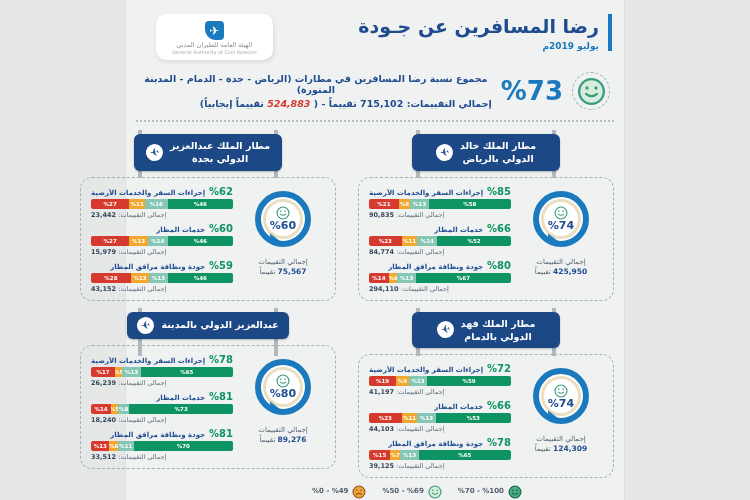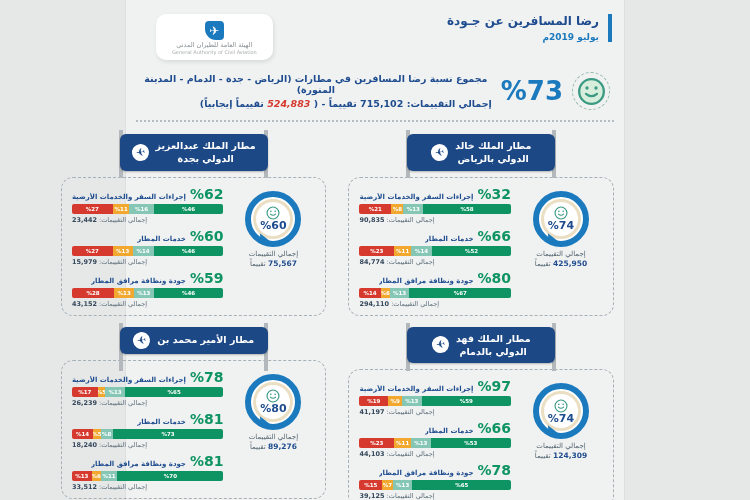--- a/index.html
+++ b/index.html
@@ -12,21 +12,21 @@
   }
   .poster {
     width:498px; height:500px; margin:0 auto;
     background:#f0f1f1; padding:0 8px;
     display:flex; flex-direction:column;
     box-shadow:0 0 0 1px rgba(0,0,0,0.04);
   }
   
   .hdr { display:flex; justify-content:space-between; align-items:flex-start; padding:14px 4px 2px; }
   .hdr-title { border-right:4px solid var(--blue); padding-right:9px; text-align:right; }
-  .t-line { color:var(--title); font-weight:bold; font-size:12px; line-height:1.3; }
+  .t-line { color:var(--title); font-weight:bold; font-size:19px; line-height:1.3; }
   .t-date { color:var(--blue); font-size:9px; font-weight:bold; margin-top:2px; }
   .logo-card { background:#fff; border-radius:10px; padding:7px 16px 5px; box-shadow:1px 2px 4px rgba(0,0,0,.1); text-align:center; direction:ltr; margin-left:18px; }
   .logo-row { display:flex; align-items:center; justify-content:center; gap:5px; }
   .logo-emblem { width:19px; height:19px; background:var(--blue); color:#fff; border-radius:4px 4px 4px 11px; display:flex; align-items:center; justify-content:center; font-size:12px; }
   .logo-text { color:var(--blue); font-weight:bold; font-size:21px; letter-spacing:1px; }
   .logo-ar { font-size:6.5px; color:#8a8f93; margin-top:1px; }
   .logo-en { font-size:5px; color:#a7abae; }
   
   .summary { display:flex; align-items:center; gap:9px; padding:7px 4px 10px; border-bottom:2px dotted #b3bdc2; margin:3px 2px 0; }
   .sum-smiley-wrap { width:38px; height:38px; border:1.6px dashed #95bbab; border-radius:50%; display:flex; align-items:center; justify-content:center; flex:none; }
@@ -45,26 +45,26 @@
   .sign { position:relative; z-index:1; margin-top:5px; background:var(--navy); color:#fff; border-radius:6px; padding:5px 10px; display:flex; align-items:center; justify-content:center; gap:7px; min-width:148px; box-shadow:0 1px 2px rgba(0,0,0,.25); }
   .sign-titles { text-align:center; font-size:9.5px; font-weight:bold; line-height:1.4; }
   .plane { width:17px; height:17px; border-radius:50%; background:#fff; color:var(--navy); display:flex; align-items:center; justify-content:center; font-size:11px; flex:none; transform:scaleX(-1) rotate(10deg); }
   .box { margin-top:6px; width:100%; border:1.5px dashed #a6b1b7; border-radius:12px; padding:8px 8px 3px; display:flex; gap:4px; min-height:112px; }
   .gauge-col { flex:none; width:88px; display:flex; flex-direction:column; align-items:center; padding-top:5px; }
   .g-ring { width:56px; height:56px; border-radius:50%; border:6px solid var(--blue); background:#fff; display:flex; align-items:center; justify-content:center; position:relative; }
   .g-inner { width:40px; height:40px; border-radius:50%; border:3px solid var(--cream); display:flex; flex-direction:column; align-items:center; justify-content:center; }
   .g-smiley { width:14px; height:14px; display:block; }
   .g-pct { font-size:11px; font-weight:bold; color:var(--title); }
   .g-tail { position:absolute; bottom:-9px; left:3px; width:0; height:0; border:7px solid transparent; border-top-color:var(--blue); transform:rotate(38deg); }
-  .g-cap { margin-top:2px; text-align:center; font-size:7px; color:#55listed6671; color:#556671; line-height:1.45; }
+  .g-cap { margin-top:10px; text-align:center; font-size:7px; color:#55listed6671; color:#556671; line-height:1.45; }
   .g-cap b { color:var(--title); font-size:7.5px; }
   .stats { flex:1; min-width:0; padding:0 2px; display:flex; flex-direction:column; justify-content:space-between; }
   .stat { margin-bottom:4px; }
   .s-head { display:flex; gap:4px; align-items:baseline; font-weight:bold; justify-content:flex-start; }
-  .s-pct { color:var(--green); font-size:14px; flex:none; }
+  .s-pct { color:var(--green); font-size:10px; flex:none; }
   .s-label { color:var(--title); font-size:7px; white-space:nowrap; overflow:hidden; }
   .s-bar { direction:ltr; display:flex; height:10px; border-radius:2px; overflow:hidden; margin-top:2px; }
   .s-seg { display:flex; align-items:center; justify-content:center; color:#fff; font-size:5.5px; font-weight:bold; min-width:0; overflow:hidden; }
   .s-total { text-align:left; font-size:6.5px; color:#5d6e7a; margin-top:2px; }
   .s-total b { color:#36495c; }
   
   .legend { display:flex; justify-content:center; align-items:center; gap:16px; padding:6px 0 4px; transform:translateX(42px); }
   .leg-item { display:flex; align-items:center; gap:4px; }
   .leg-face { width:14px; height:14px; display:block; }
   .leg-label { font-size:7px; color:#51626f; direction:ltr; font-weight:bold; }
@@ -136,21 +136,21 @@
               <span class="g-tail"></span>
             </div>
             <div class="g-cap">
               <div>إجمالي التقييمات</div>
               <div><b>425,950</b> <span>تقييماً</span></div>
             </div>
           </div>
           <div class="stats">
             <div class="stat">
               <div class="s-head">
-                <span class="s-pct">%32</span>
+                <span class="s-pct">%85</span>
                 <span class="s-label">إجراءات السفر والخدمات الأرضية</span>
               </div>
               <div class="s-bar">
                 <div class="s-seg" style="width: 21%; background: rgb(214, 58, 47);">%21</div>
                 <div class="s-seg" style="width: 8%; background: rgb(242, 167, 46);">%8</div>
                 <div class="s-seg" style="width: 13%; background: rgb(133, 199, 180);">%13</div>
                 <div class="s-seg" style="width: 58%; background: rgb(14, 148, 99);">%58</div>
               </div>
               <div class="s-total"><span>إجمالي التقييمات:</span> <b>90,835</b></div>
             </div>
@@ -280,21 +280,21 @@
               <span class="g-tail"></span>
             </div>
             <div class="g-cap">
               <div>إجمالي التقييمات</div>
               <div><b>124,309</b> <span>تقييماً</span></div>
             </div>
           </div>
           <div class="stats">
             <div class="stat">
               <div class="s-head">
-                <span class="s-pct">%97</span>
+                <span class="s-pct">%72</span>
                 <span class="s-label">إجراءات السفر والخدمات الأرضية</span>
               </div>
               <div class="s-bar">
                 <div class="s-seg" style="width: 19%; background: rgb(214, 58, 47);">%19</div>
                 <div class="s-seg" style="width: 9%; background: rgb(242, 167, 46);">%9</div>
                 <div class="s-seg" style="width: 13%; background: rgb(133, 199, 180);">%13</div>
                 <div class="s-seg" style="width: 59%; background: rgb(14, 148, 99);">%59</div>
               </div>
               <div class="s-total"><span>إجمالي التقييمات:</span> <b>41,197</b></div>
             </div>
@@ -325,21 +325,21 @@
               <div class="s-total"><span>إجمالي التقييمات:</span> <b>39,125</b></div>
             </div>
           </div>
         </div>
       </div>
       <div class="card">
         <span class="post l"></span>
         <span class="post r"></span>
         <div class="sign">
           <div class="sign-titles">
-            <div>مطار الأمير محمد بن</div>
+            <div>عبدالعزيز الدولي بالمدينة</div>
           </div>
           <span class="plane">✈</span>
         </div>
         <div class="box">
           <div class="gauge-col">
             <div class="g-ring">
               <div class="g-inner">
                 <span class="g-smiley"><svg viewBox="0 0 20 20" width="100%" height="100%">
                     <circle cx="10" cy="10" r="8.5" fill="#ffffff" stroke="#3a9a82" stroke-width="1.6"></circle>
                     <circle cx="6.9" cy="7.6" r="1.15" fill="#3a9a82"></circle>

